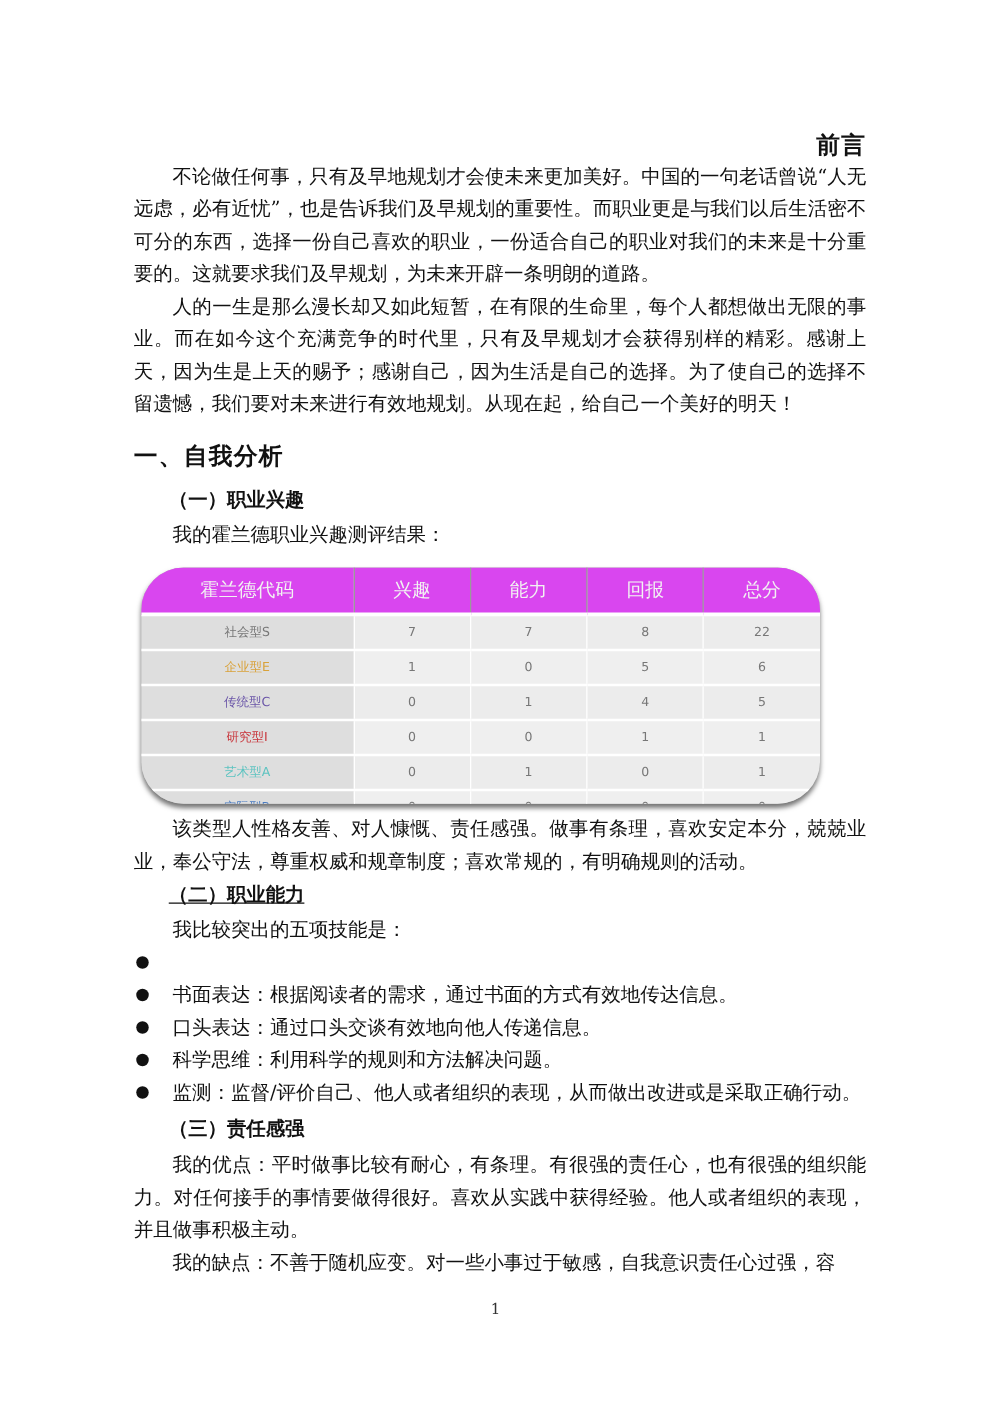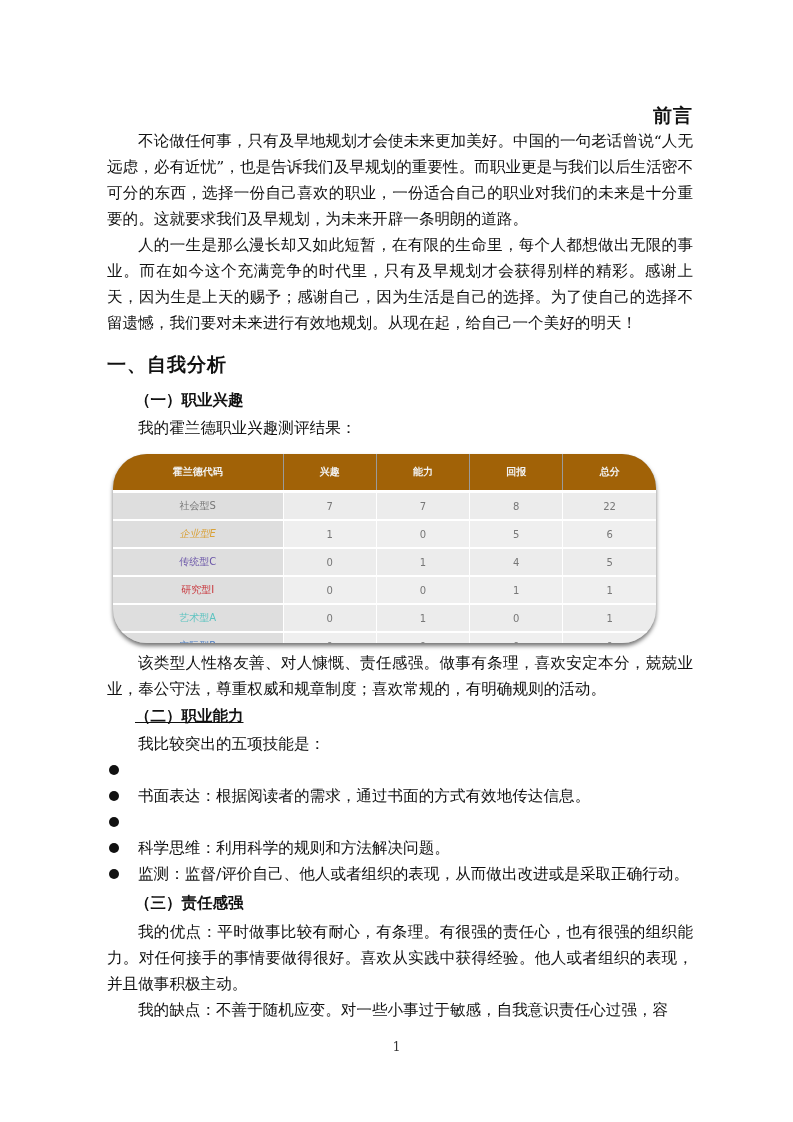--- a/index.html
+++ b/index.html
@@ -104,24 +104,24 @@
     table.holland {
       border-collapse: collapse;
       width: 100%;
       height: 100%;
       font-family: "DejaVu Sans", "Liberation Sans", sans-serif;
       font-size: 10px;
       color: #777;
       table-layout: fixed;
     }
     table.holland th {
-      background: #a16207;
+      background: #d946ef;
       color: #f2f2f2;
-      font-weight: bold;
-      font-size: 10px;
+      font-weight: normal;
+      font-size: 15px;
       height: 34px;
       border-right: 1px solid #9a9a9a;
       border-bottom: 3px solid #ffffff;
     }
     table.holland th:last-child, table.holland td:last-child { border-right: none; }
     table.holland td {
       text-align: center;
       border-right: 1px solid #ffffff;
       border-bottom: 2px solid #ffffff;
       background: #efefef;
@@ -159,21 +159,21 @@
   <div class="line" style="top:418px;">我的霍兰德职业兴趣测评结果：</div>
 
   <p class="para" style="top:650px;">该类型人性格友善、对人慷慨、责任感强。做事有条理，喜欢安定本分，兢兢业业，奉公守法，尊重权威和规章制度；喜欢常规的，有明确规则的活动。</p>
 
   <div class="h2" style="top:706px;text-decoration:underline;">（二）职业能力</div>
   <div class="line" style="top:734px;">我比较突出的五项技能是：</div>
 
   <ul class="bullets">
     <li><span class="dot"></span></li>
     <li><span class="dot"></span><span>书面表达：根据阅读者的需求，通过书面的方式有效地传达信息。</span></li>
-    <li><span class="dot"></span></li>
+    <li><span class="dot"></span><span>口头表达：通过口头交谈有效地向他人传递信息。</span></li>
     <li><span class="dot"></span><span>科学思维：利用科学的规则和方法解决问题。</span></li>
     <li><span class="dot"></span><span>监测：监督/评价自己、他人或者组织的表现，从而做出改进或是采取正确行动。</span></li>
   </ul>
 
   <div class="h2" style="top:893px;">（三）责任感强</div>
   <p class="para" style="top:919px;">我的优点：平时做事比较有耐心，有条理。有很强的责任心，也有很强的组织能力。对任何接手的事情要做得很好。喜欢从实践中获得经验。他人或者组织的表现，并且做事积极主动。</p>
   <p class="para" style="top:997px; white-space:nowrap;">我的缺点：不善于随机应变。对一些小事过于敏感，自我意识责任心过强，容</p>
 </div>
 
 <div class="tbl-wrap">
@@ -196,21 +196,21 @@
     </thead>
     <tbody id="holland-body">
         <tr>
           <td class="type" style="color: rgb(119, 119, 119);">社会型S</td>
           <td>7</td>
           <td>7</td>
           <td>8</td>
           <td>22</td>
         </tr>
         <tr>
-          <td class="type" style="color: rgb(217, 162, 58); font-style: italic;">企业型E</td>
+          <td class="type" style="color: rgb(217, 162, 58);">企业型E</td>
           <td>1</td>
           <td>0</td>
           <td>5</td>
           <td>6</td>
         </tr>
         <tr>
           <td class="type" style="color: rgb(106, 85, 168);">传统型C</td>
           <td>0</td>
           <td>1</td>
           <td>4</td>

